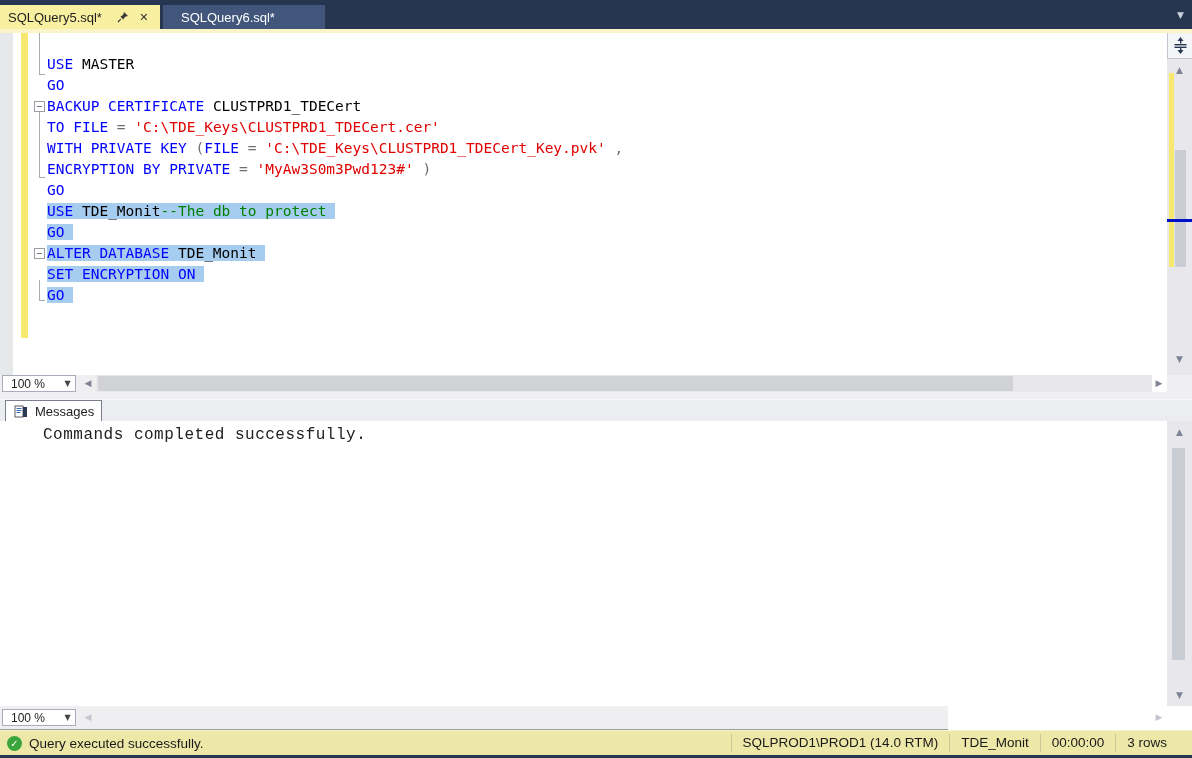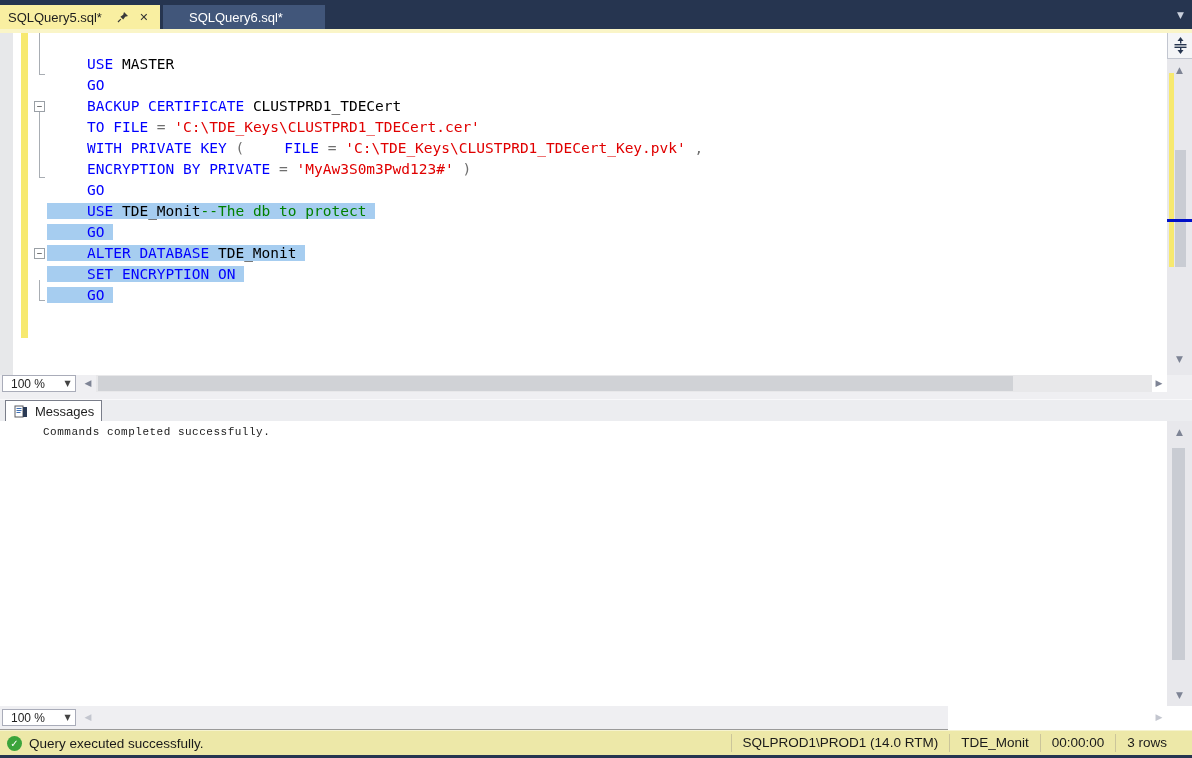--- a/index.html
+++ b/index.html
@@ -4,36 +4,36 @@
 <style>
   html,body{margin:0;padding:0;}
   body{width:1192px;height:758px;position:relative;overflow:hidden;
        font-family:"Liberation Sans",sans-serif;background:#fff;}
   *{box-sizing:border-box;}
 
   
   .tabbar{position:absolute;left:0;top:0;width:1192px;height:29px;background:var(--c-tabbar,#263550);}
   .doc-tab{position:absolute;top:5px;height:24px;display:flex;align-items:center;font-size:13px;cursor:default;}
   .doc-tab.active{left:0;width:160px;background:var(--c-activetab,#f9efa1);color:#1e1e1e;padding:0 6px 0 8px;}
-  .doc-tab.inactive{left:163px;width:162px;background:var(--c-inactivetab,#41567a);color:#fff;padding:0 26px;}
+  .doc-tab.inactive{left:163px;width:162px;background:var(--c-inactivetab,#41567a);color:#fff;padding:0 18px;}
   .doc-tab .lbl{flex:0 0 auto;white-space:nowrap;}
   .doc-tab .pin{margin-left:14px;width:14px;height:14px;display:flex;align-items:center;justify-content:center;}
   .doc-tab .close{margin-left:6px;width:16px;height:16px;display:flex;align-items:center;justify-content:center;
                   font-size:11px;color:#333;font-family:"DejaVu Sans",sans-serif;}
   .tab-chevron{position:absolute;right:8px;top:10px;color:#c9d0dc;font-size:9px;font-family:"DejaVu Sans",sans-serif;}
   .tab-understrip{position:absolute;left:0;top:29px;width:1192px;height:4px;background:#faf5c8;}
 
   
   .editor{position:absolute;left:0;top:33px;width:1167px;height:342px;background:#fff;overflow:hidden;}
   .ind-margin{position:absolute;left:0;top:0;width:13px;height:342px;background:#e7e8ea;}
   .change-bar{position:absolute;left:21px;top:0;width:7px;height:305px;background:var(--c-changebar,#f7e96f);}
   .code-lines{position:absolute;left:0;top:0;width:100%;}
   .code-line{position:relative;height:21px;padding-left:47px;white-space:pre;
              font-family:"DejaVu Sans Mono",monospace;font-size:14.5px;line-height:21px;color:#000;}
-  .tk-k{color:var(--c-kw,#0000ff);margin-left:40px;} .tk-i{color:var(--c-id,#000);}
+  .tk-k{color:var(--c-kw,#0000ff);} .tk-i{color:var(--c-id,#000);}
   .tk-s{color:var(--c-str,#e00000);} .tk-o{color:var(--c-op,#6f6f6f);}
   .tk-c{color:var(--c-cmt,#008000);} .tk-p{color:#000;}
   .sel{background:var(--c-sel,#a6cdf0);}
   .caret{position:absolute;left:45px;top:2px;width:2px;height:17px;background:#000;}
   .fold-box{position:absolute;left:34px;top:5px;width:11px;height:11px;border:1px solid #9aa0a6;background:#fff;
             font-family:"DejaVu Sans Mono",monospace;font-size:9px;line-height:9px;color:#444;text-align:center;}
   .bracket-v{position:absolute;width:1px;background:#a8adb3;left:39px;}
   .bracket-h{position:absolute;height:1px;background:#a8adb3;left:39px;width:6px;}
 
   
@@ -61,21 +61,21 @@
   .hcorner{position:absolute;left:1167px;top:0;width:25px;height:17px;background:#efeff2;}
 
   
   .h-splitter{position:absolute;left:0;top:392px;width:1192px;height:7px;background:#efeff2;}
   .messages{position:absolute;left:0;top:399px;width:1192px;height:331px;background:#fff;}
   .msg-tabrow{position:absolute;left:0;top:0;width:1192px;height:22px;background:#ecedf0;border-top:1px solid #f8f8fa;}
   .msg-tab{position:absolute;left:5px;top:0;width:97px;height:22px;background:#fff;
            border:1px solid #7a7e8a;border-bottom:none;display:flex;align-items:center;font-size:13px;color:#1e1e1e;padding-left:8px;}
   .msg-tab .mi{margin-right:7px;display:flex;}
   .msg-content{position:absolute;left:0;top:22px;width:1167px;height:285px;background:#fff;}
-  .msg-text{position:absolute;left:43px;top:5px;font-family:"Liberation Mono",monospace;font-size:11px;color:#202020;letter-spacing:0.5px;}
+  .msg-text{position:absolute;left:43px;top:5px;font-family:"Liberation Mono",monospace;font-size:16px;color:#202020;letter-spacing:0.5px;}
   .vsb-msg{left:1167px;top:22px;width:25px;height:285px;}
   .vsb-msg .up{top:3px;} .vsb-msg .down{top:266px;}
   .vsb-thumb-msg{position:absolute;left:5px;top:27px;width:13px;height:212px;background:#c9ccd3;}
   .hrow-msg{top:307px;height:24px;border-bottom:1px solid #9a9a9a;}
   .hrow-msg .zoom-box{top:3px;}
   .hrow-msg .h-arrow{top:3px;}
 
   
   .statusbar{position:absolute;left:0;top:730px;width:1192px;height:25px;background:var(--c-status,#ede8a8);
              display:flex;align-items:center;font-size:13.5px;color:#1a1a1a;border-top:1px solid #f6f3cf;}

